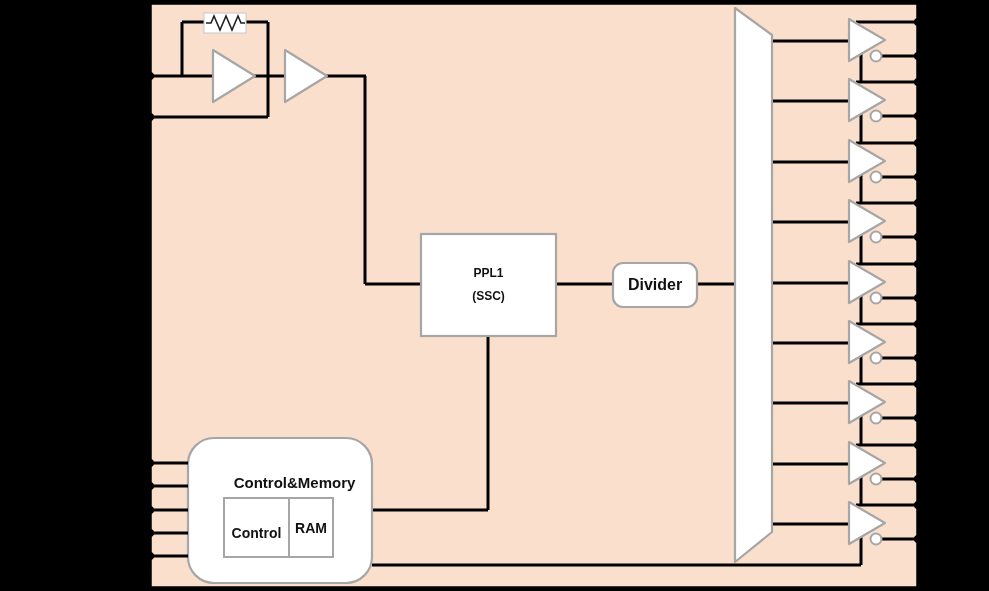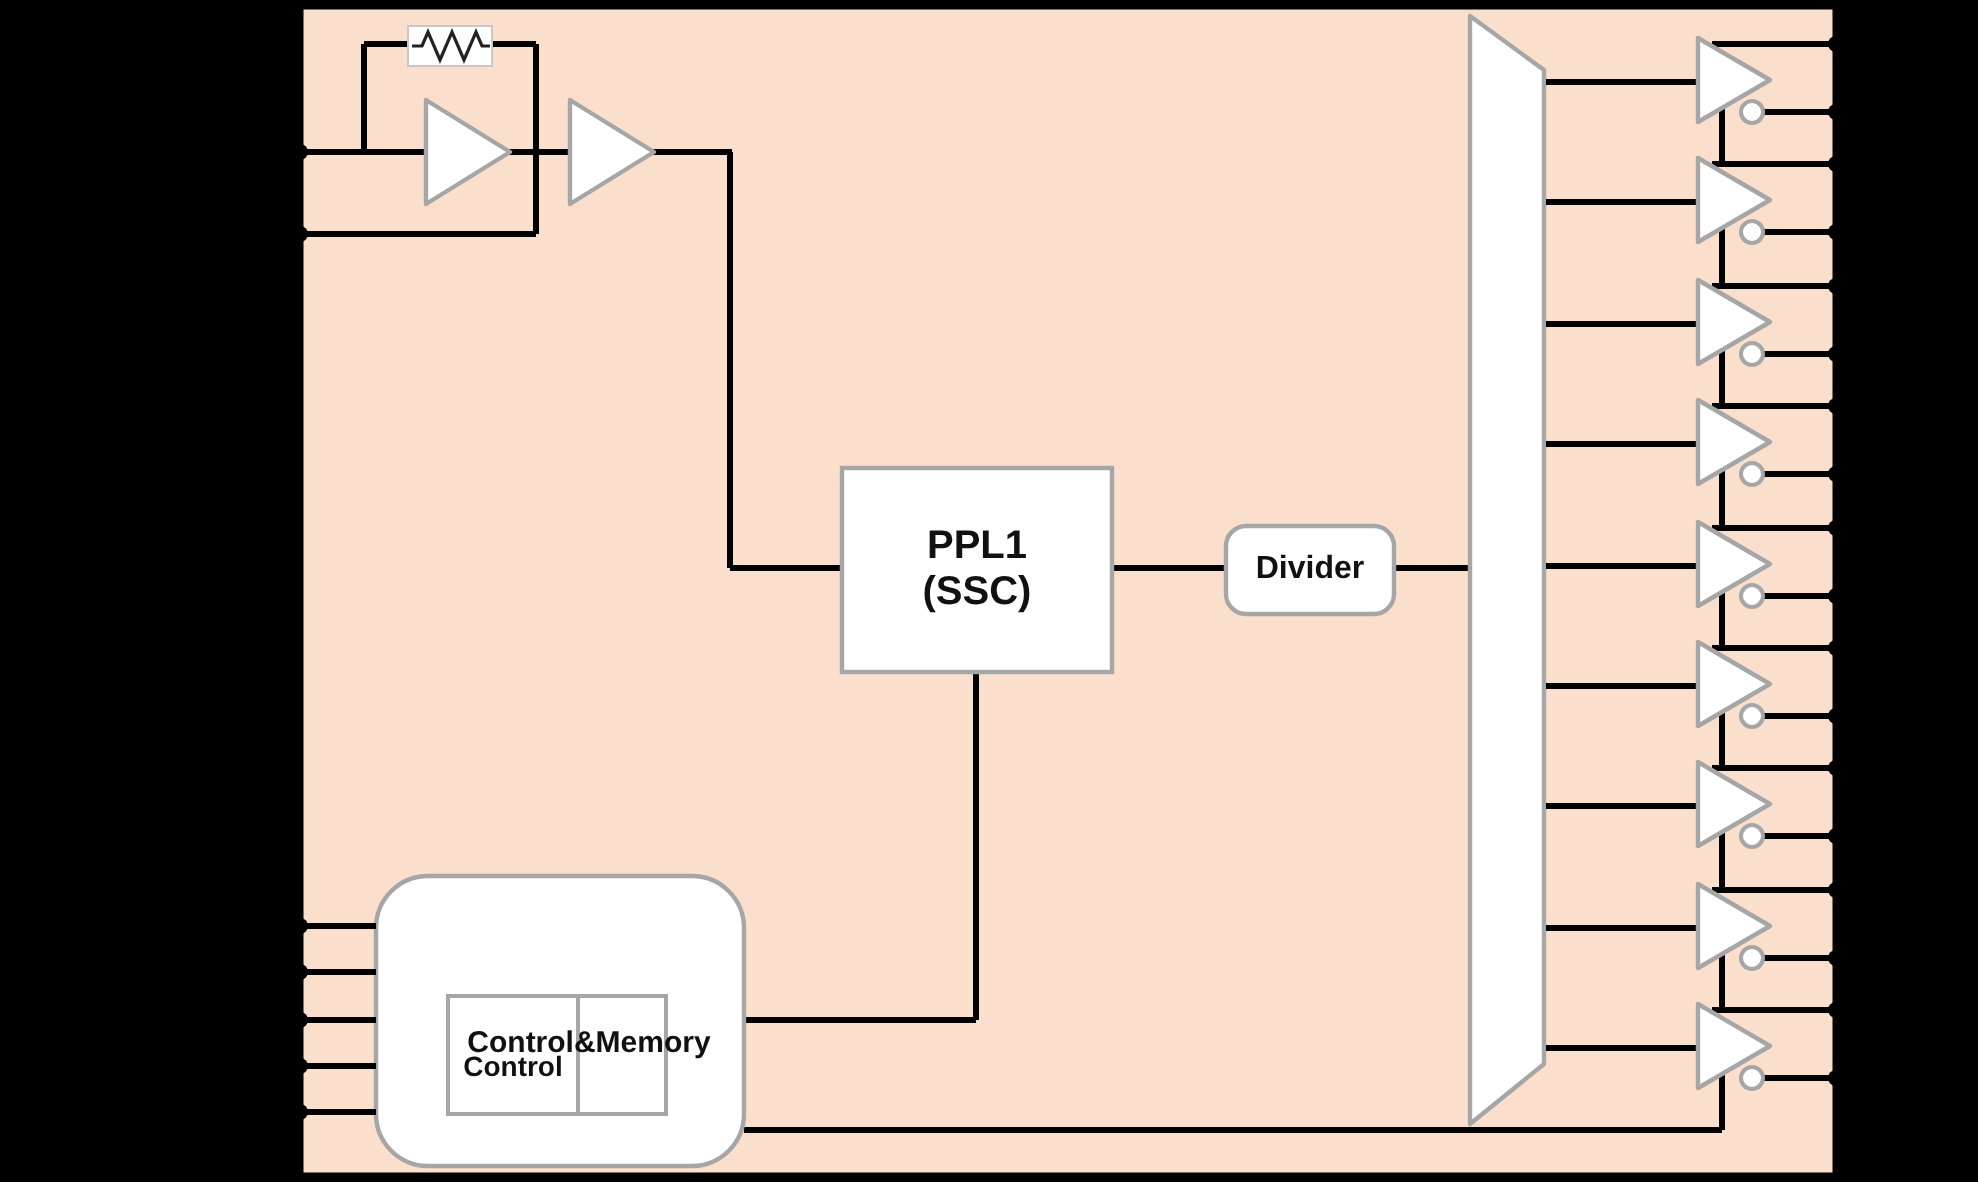--- a/index.html
+++ b/index.html
@@ -2,23 +2,23 @@
 <html><head>
 <meta charset="utf-8">
 <style>
   html,body{margin:0;padding:0;background:#000;}
   .stage{position:relative;width:989px;height:591px;background:#000;overflow:hidden;
          font-family:"Liberation Sans",sans-serif;}
   .stage svg{position:absolute;left:0;top:0;}
   .lbl{position:absolute;display:flex;align-items:center;justify-content:center;
        font-weight:bold;color:#111;text-align:center;}
   #lbl-pll{left:421px;top:234px;width:135px;height:102px;flex-direction:column;
-           font-size:20px;line-height:23px;}
+           font-size:12px;line-height:23px;}
   #lbl-divider{left:613px;top:263px;width:84px;height:44px;font-size:16px;}
-  #lbl-cm-title{left:188px;top:471px;width:213px;height:22px;font-size:15px;margin-top:39px;}
+  #lbl-cm-title{left:188px;top:471px;width:213px;height:22px;font-size:15px;}
   #lbl-control{left:224px;top:498px;width:65px;height:70px;font-size:14px;border-radius:28px;}
   #lbl-ram{left:289px;top:498px;width:44px;height:59px;font-size:14px;}
 </style>
 </head>
 <body>
 
 <div class="stage">
   <svg width="989" height="591" viewBox="0 0 989 591">
 
     <rect id="chip" x="150" y="3" width="768" height="585" stroke-width="3.5" fill="#FADFCC" stroke="#000000"></rect>
@@ -146,13 +146,14 @@
       </g>
   </svg>
 
   <div class="lbl" id="lbl-pll">
     <div>PPL1</div>
     <div>(SSC)</div>
   </div>
   <div class="lbl" id="lbl-divider">Divider</div>
   <div class="lbl" id="lbl-cm-title">Control&amp;Memory</div>
   <div class="lbl" id="lbl-control">Control</div>
+  <div class="lbl" id="lbl-ram">RAM</div>
 </div>
 
 </body></html>

